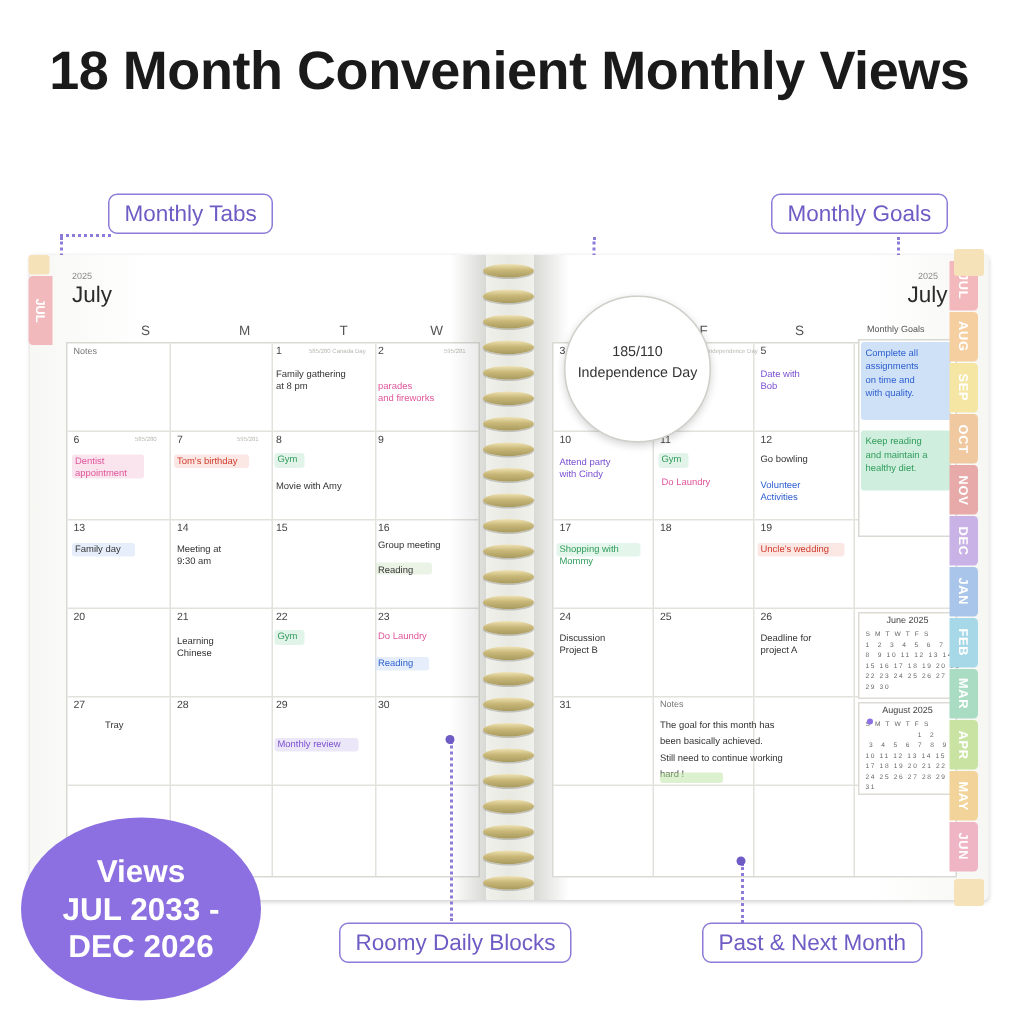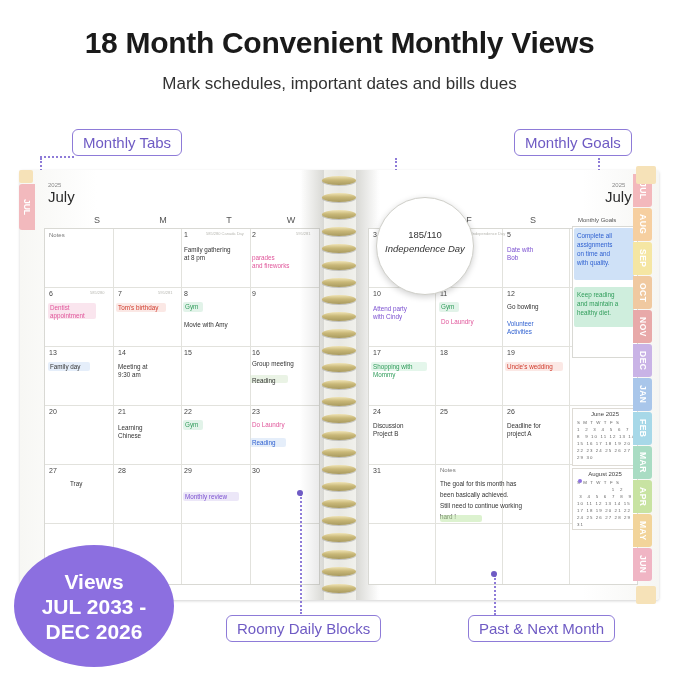--- a/index.html
+++ b/index.html
@@ -8,21 +8,21 @@
     background:#ffffff;
     font-family:"Liberation Sans", sans-serif;
     overflow:hidden;
     position:relative;
   }
   .wrap{position:absolute;inset:0;}
 
   
   .headline{
     position:absolute;top:26px;left:0;width:679px;text-align:center;
-    font-size:30px;font-weight:bold;color:#1a1a1a;letter-spacing:-0.3px;
+    font-size:36px;font-weight:bold;color:#1a1a1a;letter-spacing:-0.3px;
   }
   .subhead{
     position:absolute;top:74px;left:0;width:679px;text-align:center;
     font-size:17px;color:#333;
   }
 
   
   .callout{
     position:absolute;
     border:1.5px solid #8e7bd8;
@@ -125,21 +125,20 @@
     align-items:center;justify-content:center;text-align:center;
     font-weight:bold;font-size:21px;line-height:25px;
   }
 </style>
 </head>
 <body>
 
 <div class="wrap">
 
   <div class="headline">18 Month Convenient Monthly Views</div>
-  <div class="subhead">Mark schedules, important dates and bills dues</div>
 
   <div class="callout" style="left:72px;top:129px;">Monthly Tabs</div>
   <div class="dotline" style="left:40px;top:158px;height:24px;border-left:2px dotted #8e7bd8;"></div>
   <div class="dothoriz" style="left:40px;top:156px;width:34px;"></div>
 
   <div class="dotline" style="left:395px;top:158px;height:32px;"></div>
   <div class="dot" style="left:392px;top:188px;"></div>
 
   <div class="callout" style="left:514px;top:129px;">Monthly Goals</div>
   <div class="dotline" style="left:598px;top:158px;height:56px;"></div>
@@ -425,21 +424,21 @@
         <div class="tab" style="top:340px;background:#f2d49a;">MAY</div>
         <div class="tab" style="top:374px;background:#f0b5c4;">JUN</div>
       </div>
       <div class="corner" style="right:-4px;top:-4px;width:20px;height:18px;background:#f6e2b8;"></div>
       <div class="corner" style="right:-4px;bottom:-4px;width:20px;height:18px;background:#f6e2b8;"></div>
     </div>
   </div>
 
   <div class="magnifier">
     <div class="magtext">185/110</div>
-    <div class="magtext" style="top:44px;font-style:italic;">Independence Day</div>
+    <div class="magtext" style="top:44px;">Independence Day</div>
   </div>
 
   <div class="dotline" style="left:300px;top:494px;height:120px;"></div>
   <div class="dot" style="left:297px;top:490px;"></div>
   <div class="callout" style="left:206px;top:615px;margin-left:20px;">Roomy Daily Blocks</div>
 
   <div class="dotline" style="left:494px;top:575px;height:40px;"></div>
   <div class="dot" style="left:491px;top:571px;"></div>
   <div class="callout" style="left:468px;top:615px;">Past &amp; Next Month</div>
 

